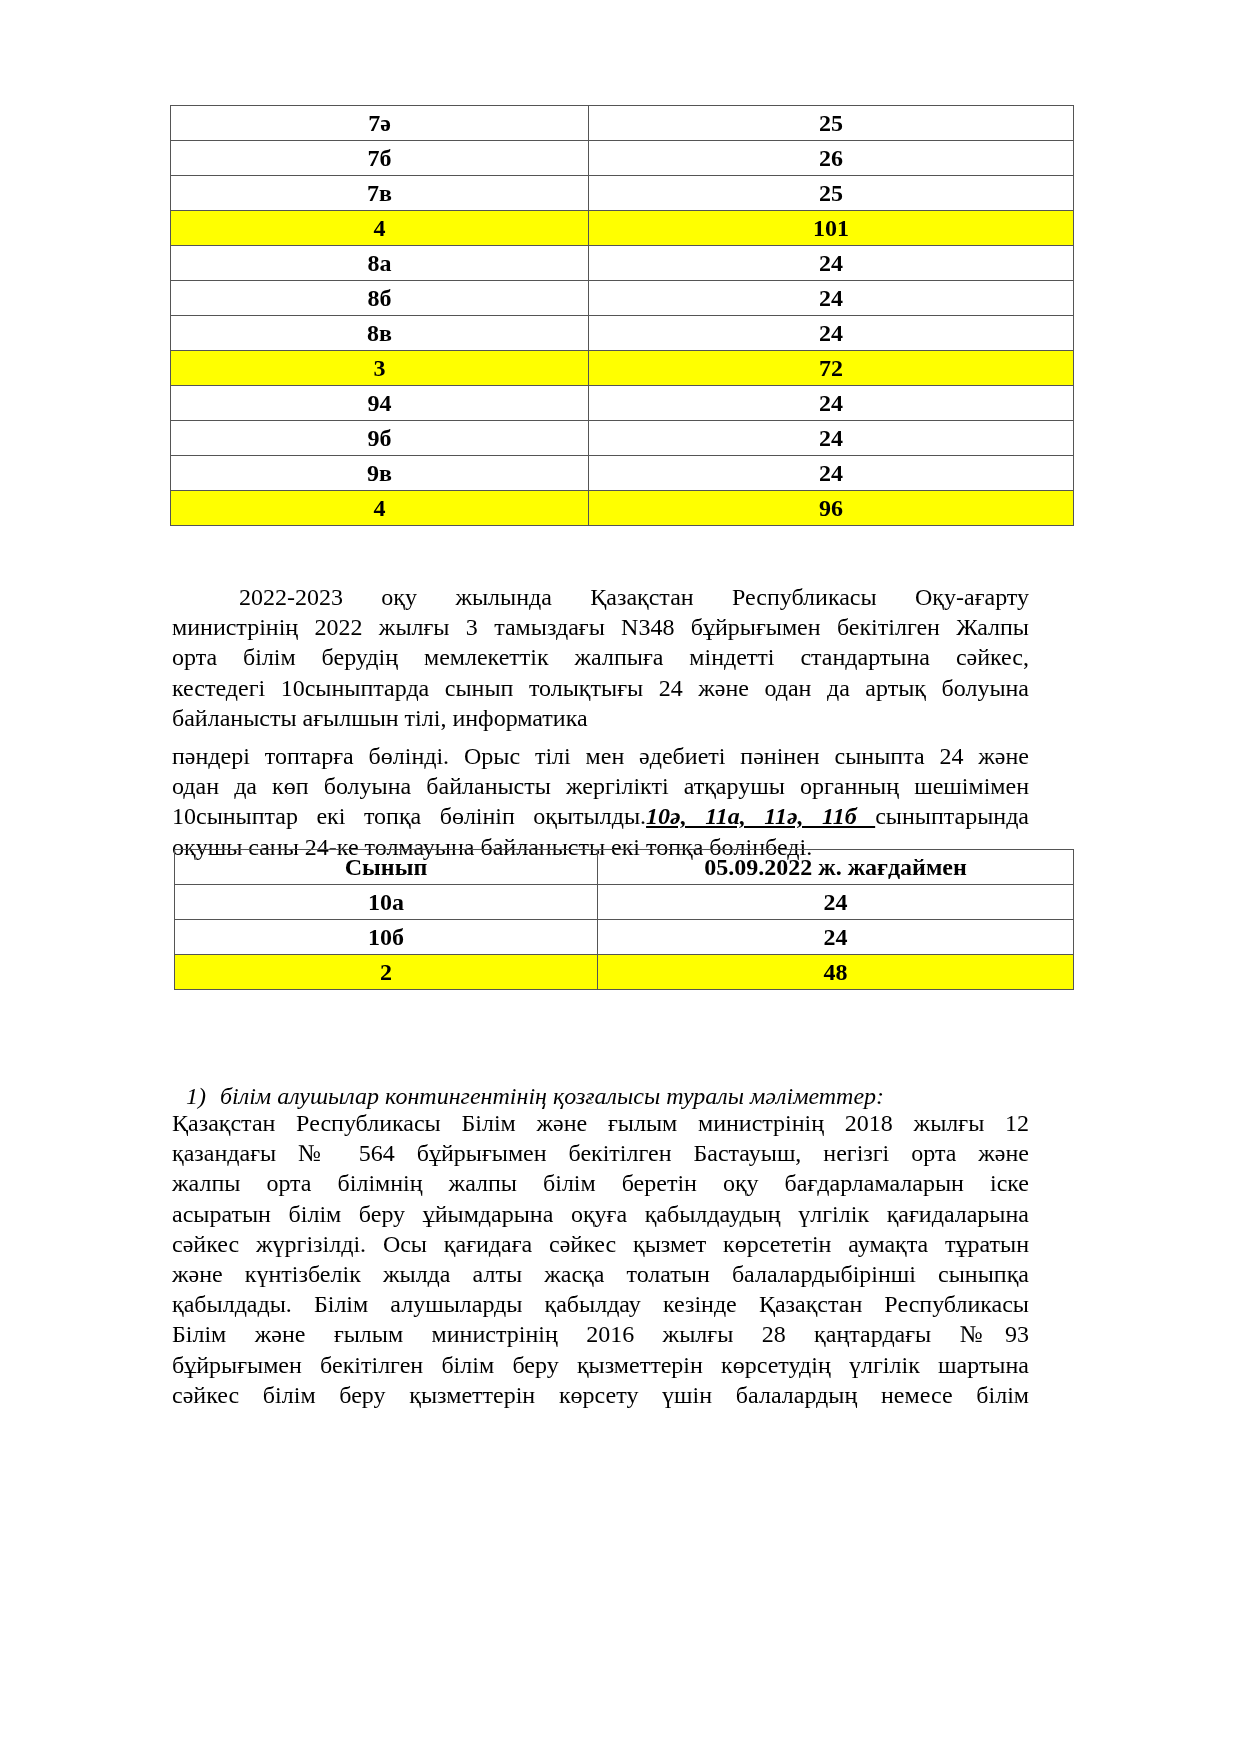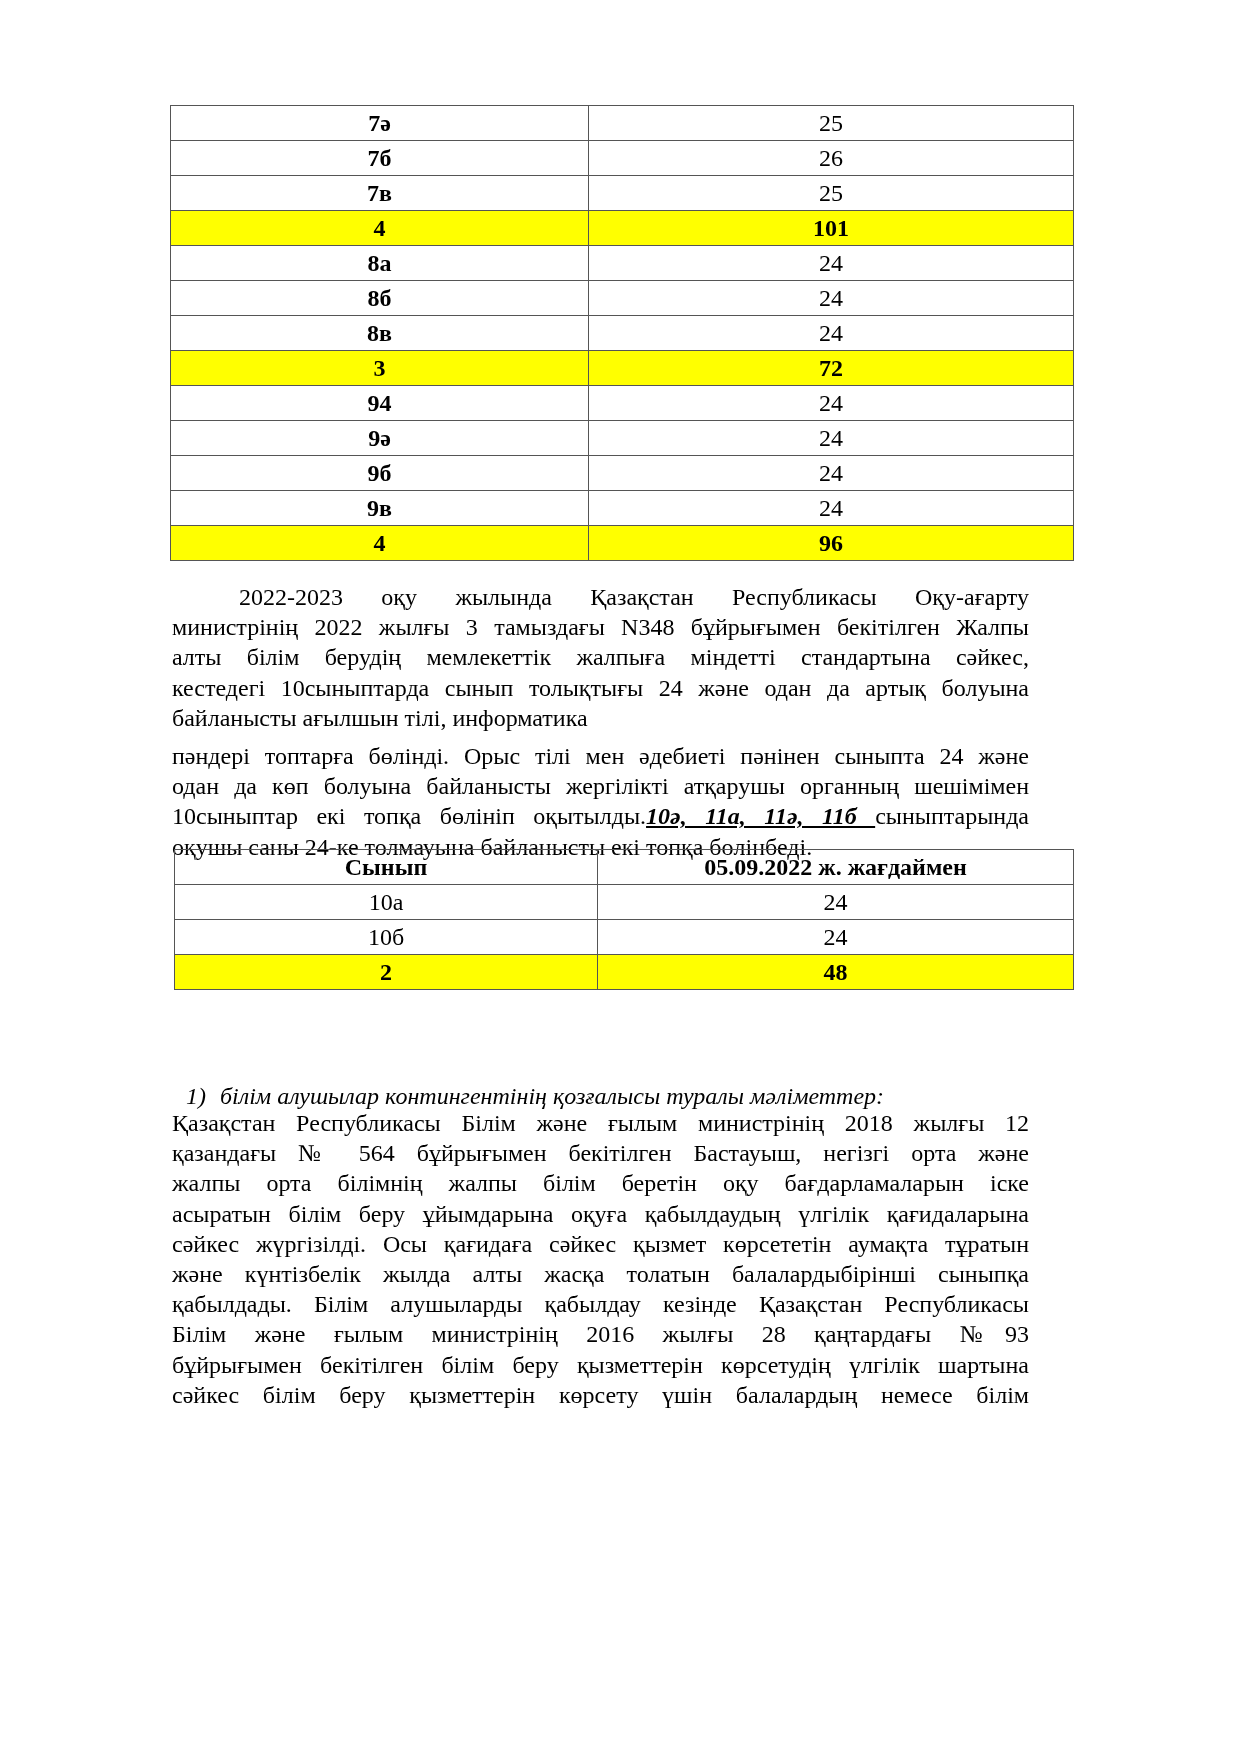--- a/index.html
+++ b/index.html
@@ -7,21 +7,21 @@
       width: 1241px; height: 1755px; position: relative; overflow: hidden;
       font-family: "Liberation Serif", serif; color: #000;
     }
     .page { position: absolute; left: 0; top: 0; width: 1241px; height: 1440px; }
     table.grid {
       position: absolute; border-collapse: collapse; table-layout: fixed;
       font-family: "Liberation Serif", serif; font-size: 24px;
     }
     table.grid td {
       border: 1.5px solid #555; text-align: center; vertical-align: middle;
-      height: 34px; padding: 0; line-height: 34px;
+      height: 34px; padding: 0; line-height: 34px; font-weight: bold;
     }
     table.grid tr.total td { background: #ffff00; font-weight: bold; }
     table.grid td.b { font-weight: bold; }
     #table1 { left: 170px; top: 105px; width: 903px; }
     #table1 col.c1 { width: 418px; }
     #table1 col.c2 { width: 485px; }
     #table2 { left: 174px; top: 849px; width: 899px; }
     #table2 col.c1 { width: 423px; }
     #table2 col.c2 { width: 476px; }
     .para {
@@ -82,42 +82,38 @@
         </tr>
       <tr class="total">
           <td>3</td>
           <td>72</td>
         </tr>
       <tr>
           <td class="b">94</td>
           <td>24</td>
         </tr>
       <tr>
-          <td class="b">9ә</td>
-          <td>24</td>
-        </tr>
-      <tr>
           <td class="b">9б</td>
           <td>24</td>
         </tr>
       <tr>
           <td class="b">9в</td>
           <td>24</td>
         </tr>
       <tr class="total">
           <td>4</td>
           <td>96</td>
         </tr>
     </tbody>
   </table>
 
   <div class="para" style="top:566px;">
     <span class="ln indent">2022-2023 оқу жылында Қазақстан Республикасы Оқу-ағарту</span>
     <span class="ln">министрінің 2022 жылғы 3 тамыздағы N348 бұйрығымен бекітілген Жалпы</span>
-    <span class="ln">алты білім берудің мемлекеттік жалпыға міндетті стандартына сәйкес,</span>
+    <span class="ln">орта білім берудің мемлекеттік жалпыға міндетті стандартына сәйкес,</span>
     <span class="ln">кестедегі 10сыныптарда  сынып толықтығы 24  және одан да артық болуына</span>
     <span class="ln last">байланысты ағылшын тілі, информатика</span>
   </div>
 
   <div class="para" style="top:725px;">
     <span class="ln">пәндері топтарға бөлінді. Орыс тілі мен әдебиеті пәнінен сыныпта 24 және</span>
     <span class="ln">одан да көп болуына байланысты жергілікті атқарушы органның шешімімен</span>
     <span class="ln"><span>10сыныптар екі топқа бөлініп оқытылды.</span><span class="ul-it">10ә, 11а, 11ә, 11б </span><span>сыныптарында</span></span>
     <span class="ln last">оқушы саны 24-ке толмауына байланысты екі топқа бөлінбеді.</span>
   </div>

